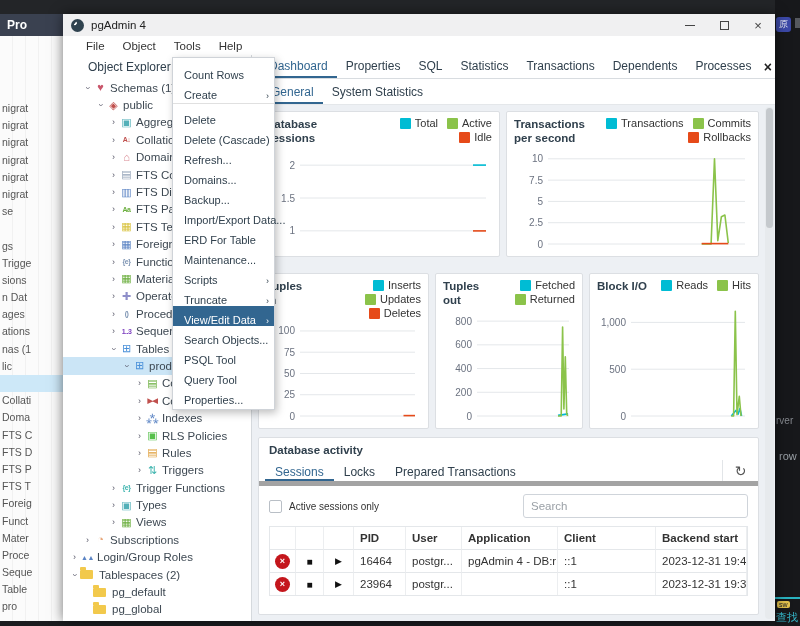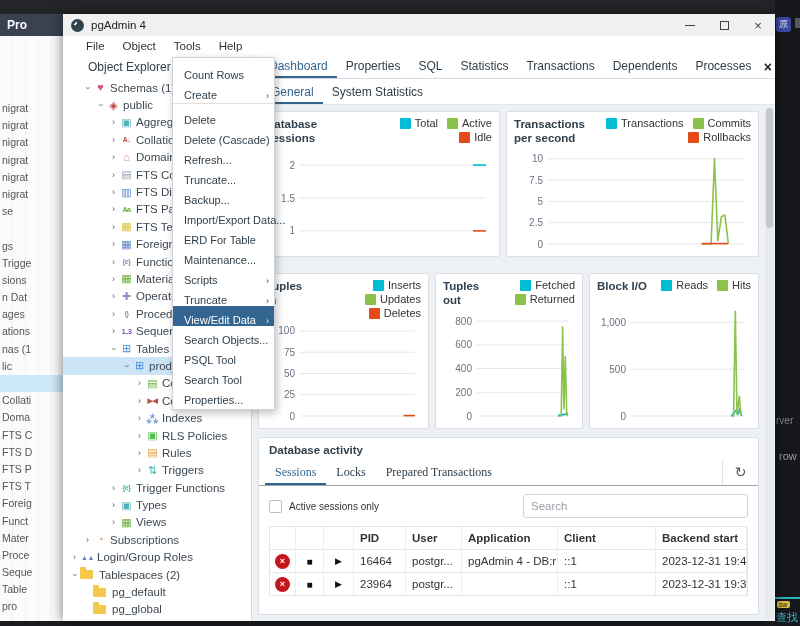--- a/index.html
+++ b/index.html
@@ -85,21 +85,21 @@
   .t-narrow { width:92px; }
   .t-xnarrow { width:48px; }
   .p-legend { margin-left:auto; display:flex; flex-wrap:wrap; justify-content:flex-end; column-gap:9px; row-gap:2px; max-width:72%; }
   .lg-item { display:flex; align-items:center; font-size:11px; color:#333; }
   .lg-sq { width:11px; height:11px; border-radius:1px; margin-right:4px; flex:0 0 11px; }
   .p-body { flex:1; position:relative; min-height:0; }
   .p-body svg { position:absolute; inset:0; }
 
   .activity { margin-top:8px; background:#fff; border:1px solid #dcdfe3; border-radius:2px; height:178px; overflow:hidden; }
   .act-title { font-size:11.5px; font-weight:bold; color:#30404d; padding:6px 10px 4px 10px; }
-  .act-tabs { height:26px; border-bottom:1px solid #a3a3a3; display:flex; padding-left:6px;font-family:Liberation Serif, serif; }
+  .act-tabs { height:26px; border-bottom:5px solid #a3a3a3; display:flex; padding-left:6px; }
   .act-tab { font-size:12px; color:#30404d; padding:5px 10px 0 10px; border-bottom:2px solid transparent; }
   .act-tab.active { color:#326690; border-bottom-color:#326690; }
   .act-refresh { margin-left:auto; width:36px; border-left:1px solid #e2e5e8; display:flex; align-items:center; justify-content:center;
                  color:#555; font-size:14px; }
   .act-controls { display:flex; align-items:center; padding:8px 10px; }
   .checkbox { width:13px; height:13px; border:1px solid #b9bfc6; border-radius:2px; background:#fff; margin-right:7px; flex:0 0 13px; }
   .act-filter-label { font-size:10px; color:#333; }
   .search-input { margin-left:auto; width:225px; height:24px; border:1px solid #cfd4da; border-radius:3px;
                   font-size:11.5px; padding:0 7px; color:#333; font-family:"Liberation Sans", sans-serif; }
   .search-input::placeholder { color:#9aa0a6; }
@@ -636,21 +636,21 @@
       <div class="cm-item">
         <span>Delete</span>
       </div>
       <div class="cm-item">
         <span>Delete (Cascade)</span>
       </div>
       <div class="cm-item">
         <span>Refresh...</span>
       </div>
       <div class="cm-item">
-        <span>Truncate...</span>
+        <span>Domains...</span>
       </div>
       <div class="cm-item">
         <span>Backup...</span>
       </div>
       <div class="cm-item">
         <span>Import/Export Data...</span>
       </div>
       <div class="cm-item">
         <span>ERD For Table</span>
       </div>
@@ -669,20 +669,20 @@
         <span>View/Edit Data</span>
         <span class="cm-arrow">›</span>
       </div>
       <div class="cm-item">
         <span>Search Objects...</span>
       </div>
       <div class="cm-item">
         <span>PSQL Tool</span>
       </div>
       <div class="cm-item">
-        <span>Search Tool</span>
+        <span>Query Tool</span>
       </div>
       <div class="cm-item">
         <span>Properties...</span>
       </div>
     </div>
 
 </div>
 
 </body></html>

